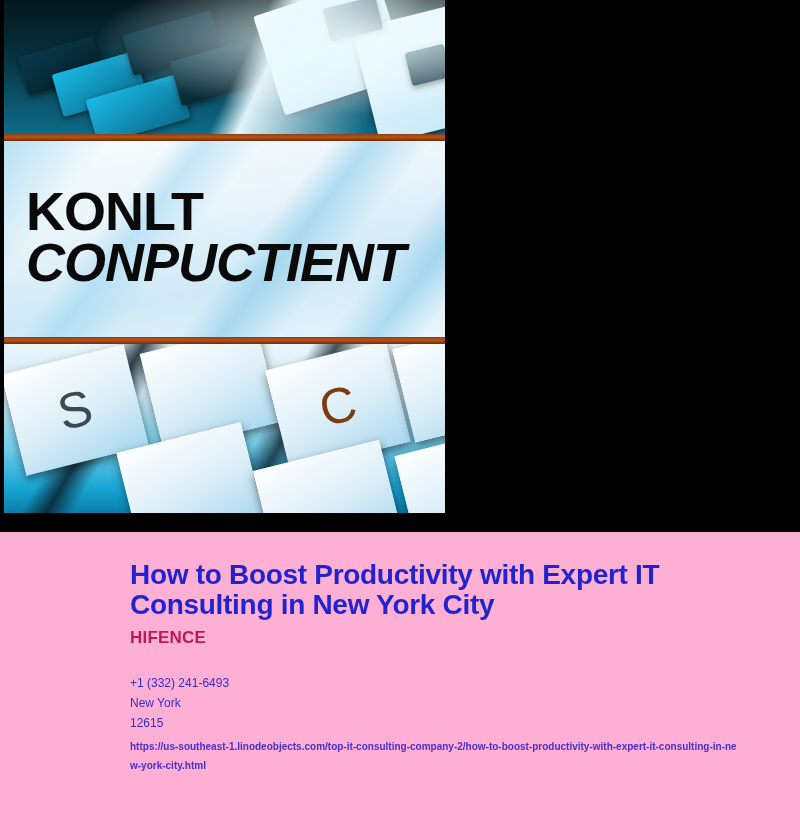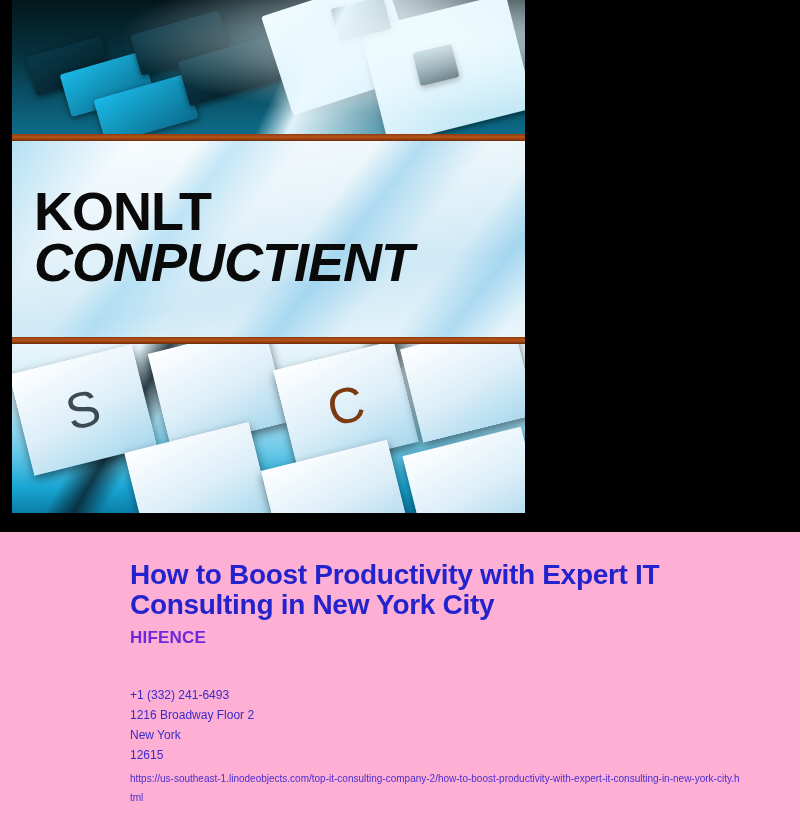--- a/index.html
+++ b/index.html
@@ -12,23 +12,23 @@
     width: 800px;
     height: 840px;
     background: #000000;
     overflow: hidden;
     font-family: "Liberation Sans", sans-serif;
   }
 
   
   .hero {
     position: absolute;
-    left: 12px;
+    left: 4px;
     top: 0;
-    width: 513px;
+    width: 441px;
     height: 513px;
     overflow: hidden;
     background: #fdba74;
   }
 
   
   .hero-photo {
     position: absolute;
     inset: 0;
     background:
@@ -152,41 +152,42 @@
     margin: 0;
     color: #2323CE;
     font-weight: 700;
     font-size: 28px;
     line-height: 1.08;
     letter-spacing: -0.3px;
     max-width: 600px;
   }
   .brand {
     margin: 8px 0 0 0;
-    color: #6d28d9;
+    color: #be185d;
     font-weight: 700;
     font-size: 17px;
     letter-spacing: 0.2px;
   }
   .contact {
-    margin-top: 38px;
+    margin-top: 26px;
   }
   .contact-line {
     color: #3A2AC8;
     font-size: 12px;
     line-height: 1.66;
     font-weight: 400;
   }
   .url {
     margin-top: 4px;
     color: #4A2ECF;
     font-size: 10px;
     line-height: 1.85;
     word-break: break-all;
     max-width: 660px;
+    font-weight: bold;
   }
 </style>
 </head>
 <body>
 
 <div class="page">
 
   <div class="hero">
     <div class="hero-photo"></div>
 
@@ -228,21 +229,20 @@
     </div>
   </div>
 
   <div class="content">
     <div class="content-inner">
       <h1 class="title">How to Boost Productivity with Expert IT Consulting in New York City</h1>
       <div class="brand">HIFENCE</div>
 
       <div class="contact">
         <div class="contact-line">+1 (332) 241-6493</div>
-        <div class="contact-line">1216 Broadway Floor 2</div>
         <div class="contact-line">New York</div>
         <div class="contact-line">12615</div>
       </div>
 
       <div class="url">https://us-southeast-1.linodeobjects.com/top-it-consulting-company-2/how-to-boost-productivity-with-expert-it-consulting-in-new-york-city.html</div>
     </div>
   </div>
 
 </div>
 

